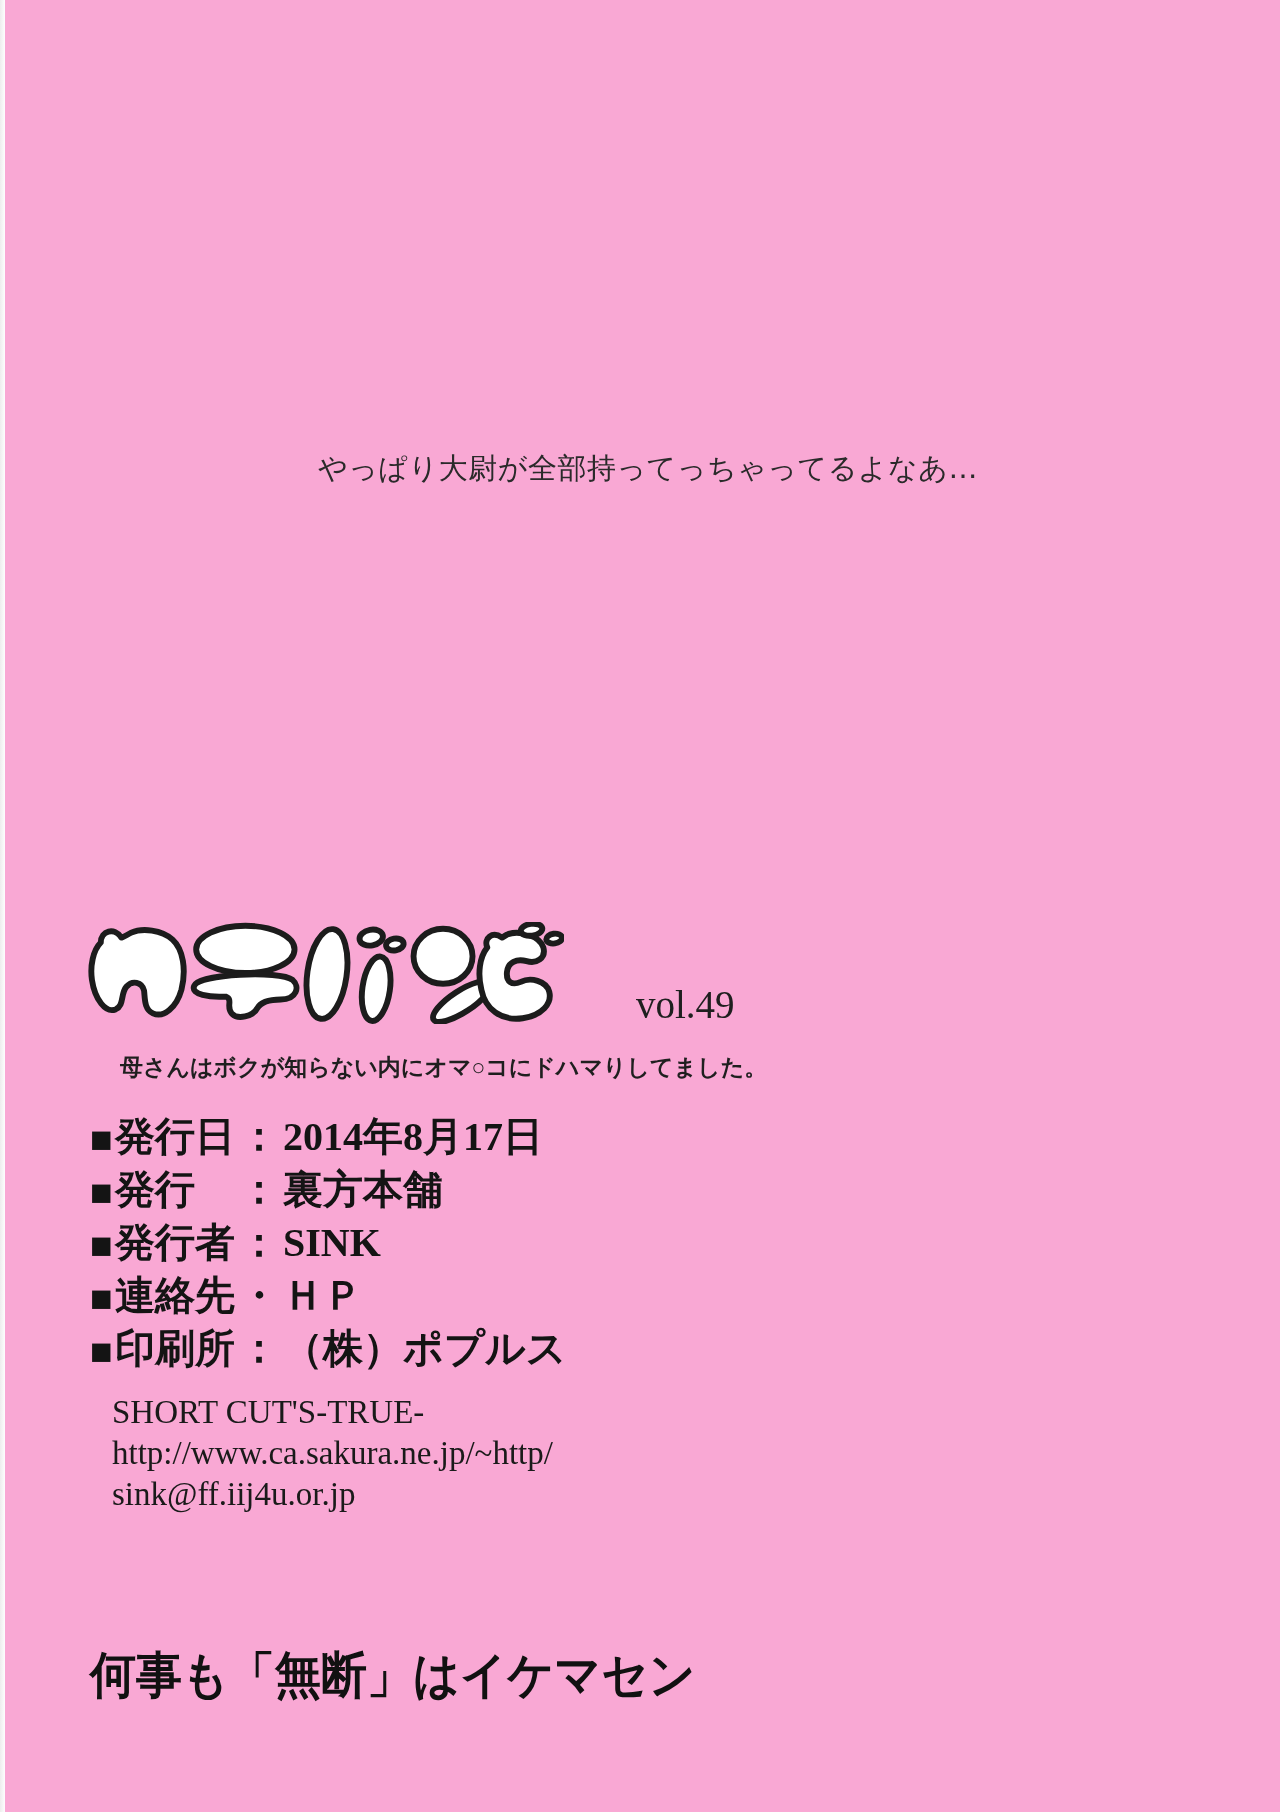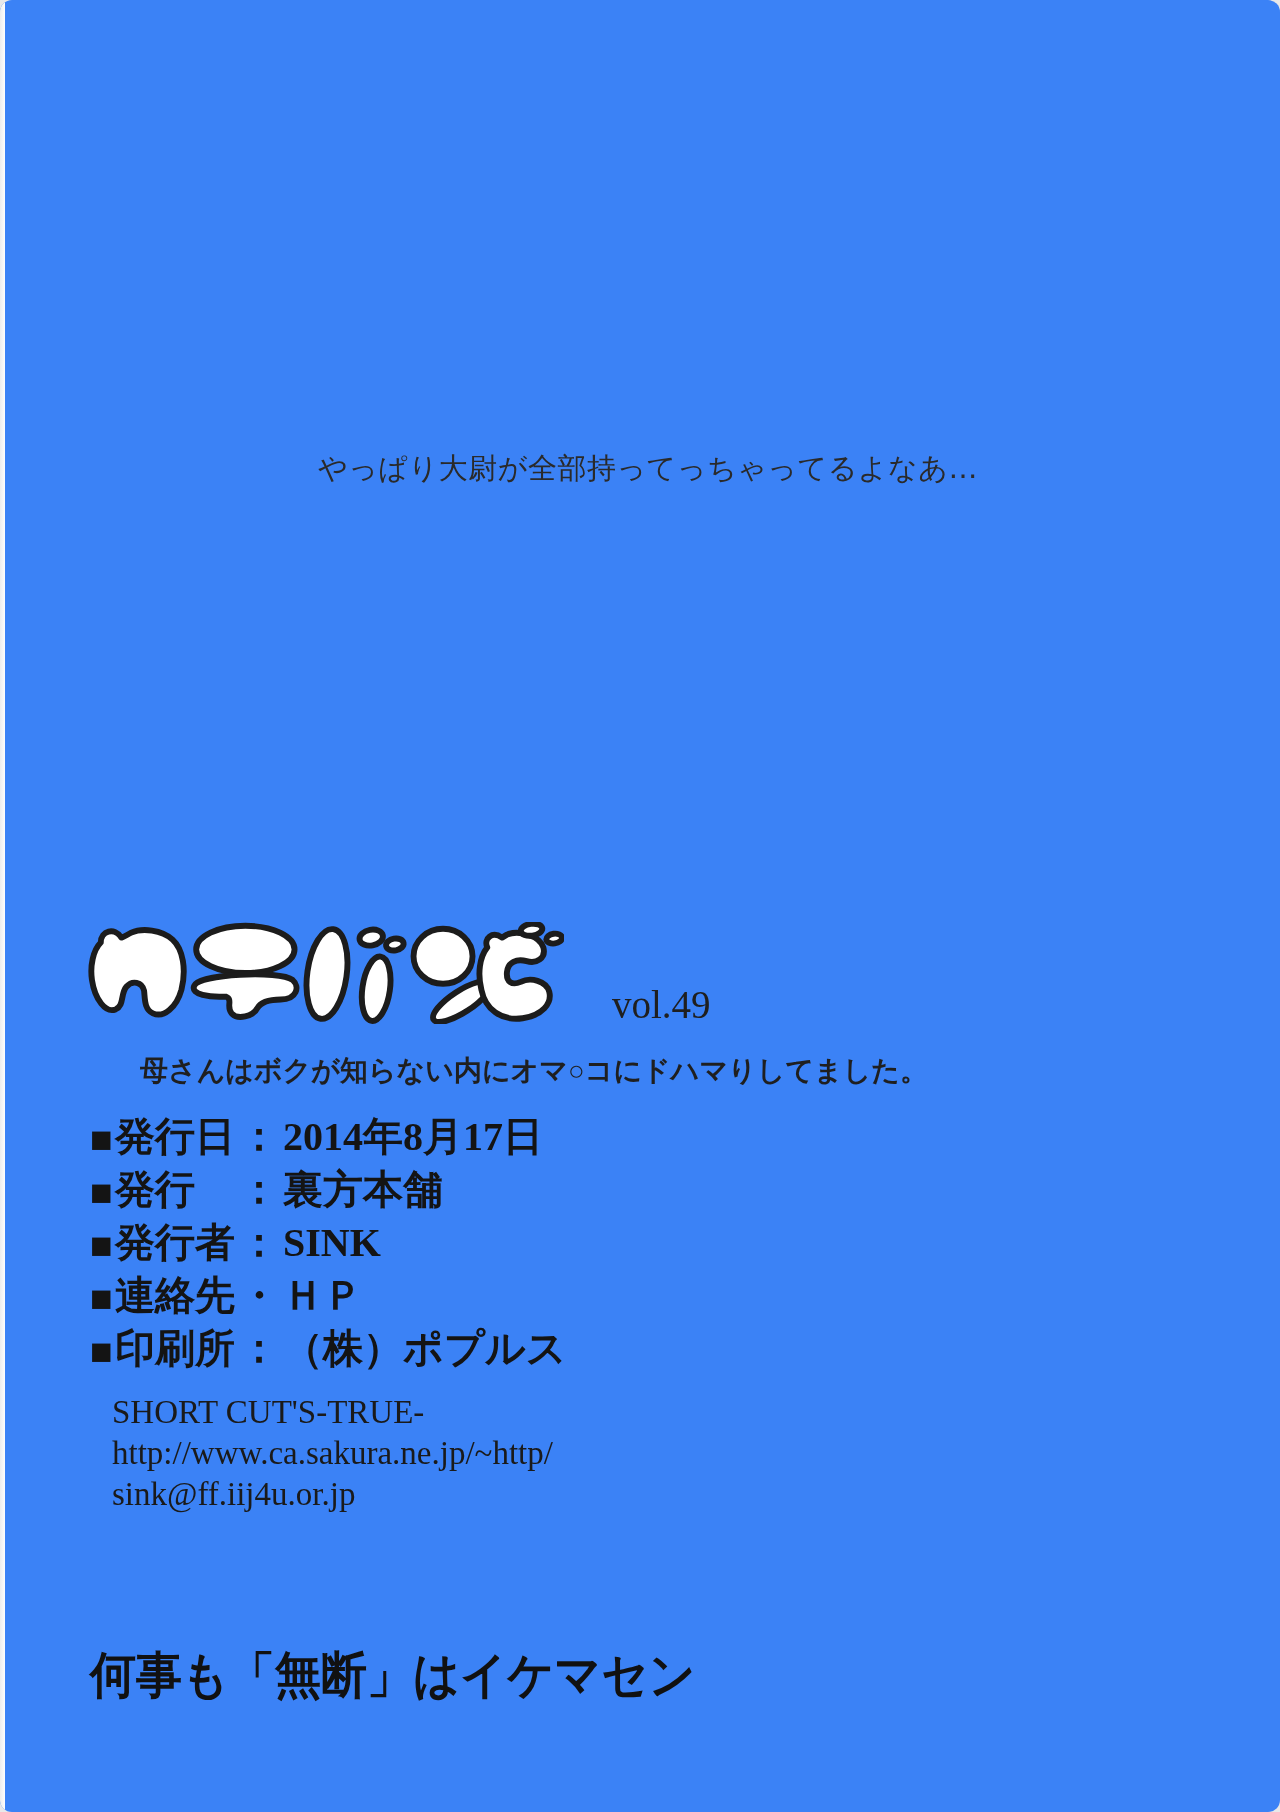--- a/index.html
+++ b/index.html
@@ -5,25 +5,24 @@
   html, body {
     margin: 0;
     padding: 0;
     background: #e8e8e8;
   }
   .page {
     position: relative;
     width: 1280px;
     height: 1812px;
     margin: 0 auto;
-    background: #3b82f6;
+    background: #f9a8d4;
     overflow: hidden;
     color: #1f1f1f;
     font-family: "Liberation Serif", serif;
-    border-radius: 12px;
   }
   
   .scan-edge {
     position: absolute;
     left: 0; top: 0;
     width: 5px; height: 100%;
     background: linear-gradient(to right, #ededed, #fefefe);
   }
 
   .tagline {
@@ -39,39 +38,38 @@
 
   .logo-svg {
     position: absolute;
     left: 88px;
     top: 922px;
     width: 476px;
     height: 102px;
   }
   .logo-vol {
     position: absolute;
-    left: 612px;
+    left: 636px;
     top: 982px;
     font-family: "Liberation Serif", serif;
     font-size: 39px;
     color: #1f1f1f;
     white-space: nowrap;
   }
 
   .subtitle {
     position: absolute;
     left: 120px;
     top: 1052px;
-    font-family: Liberation Sans, sans-serif;
+    font-family: Liberation Mono, monospace;
     font-weight: bold;
-    font-size: 28px;
+    font-size: 23px;
     letter-spacing: 0px;
     color: #1f1f1f;
     white-space: nowrap;
-    margin-left: 20px;
   }
 
   .colophon {
     position: absolute;
     left: 90px;
     top: 1110px;
     font-family: "Liberation Serif", serif;
     font-weight: bold;
     font-size: 40px;
     color: #141414;

